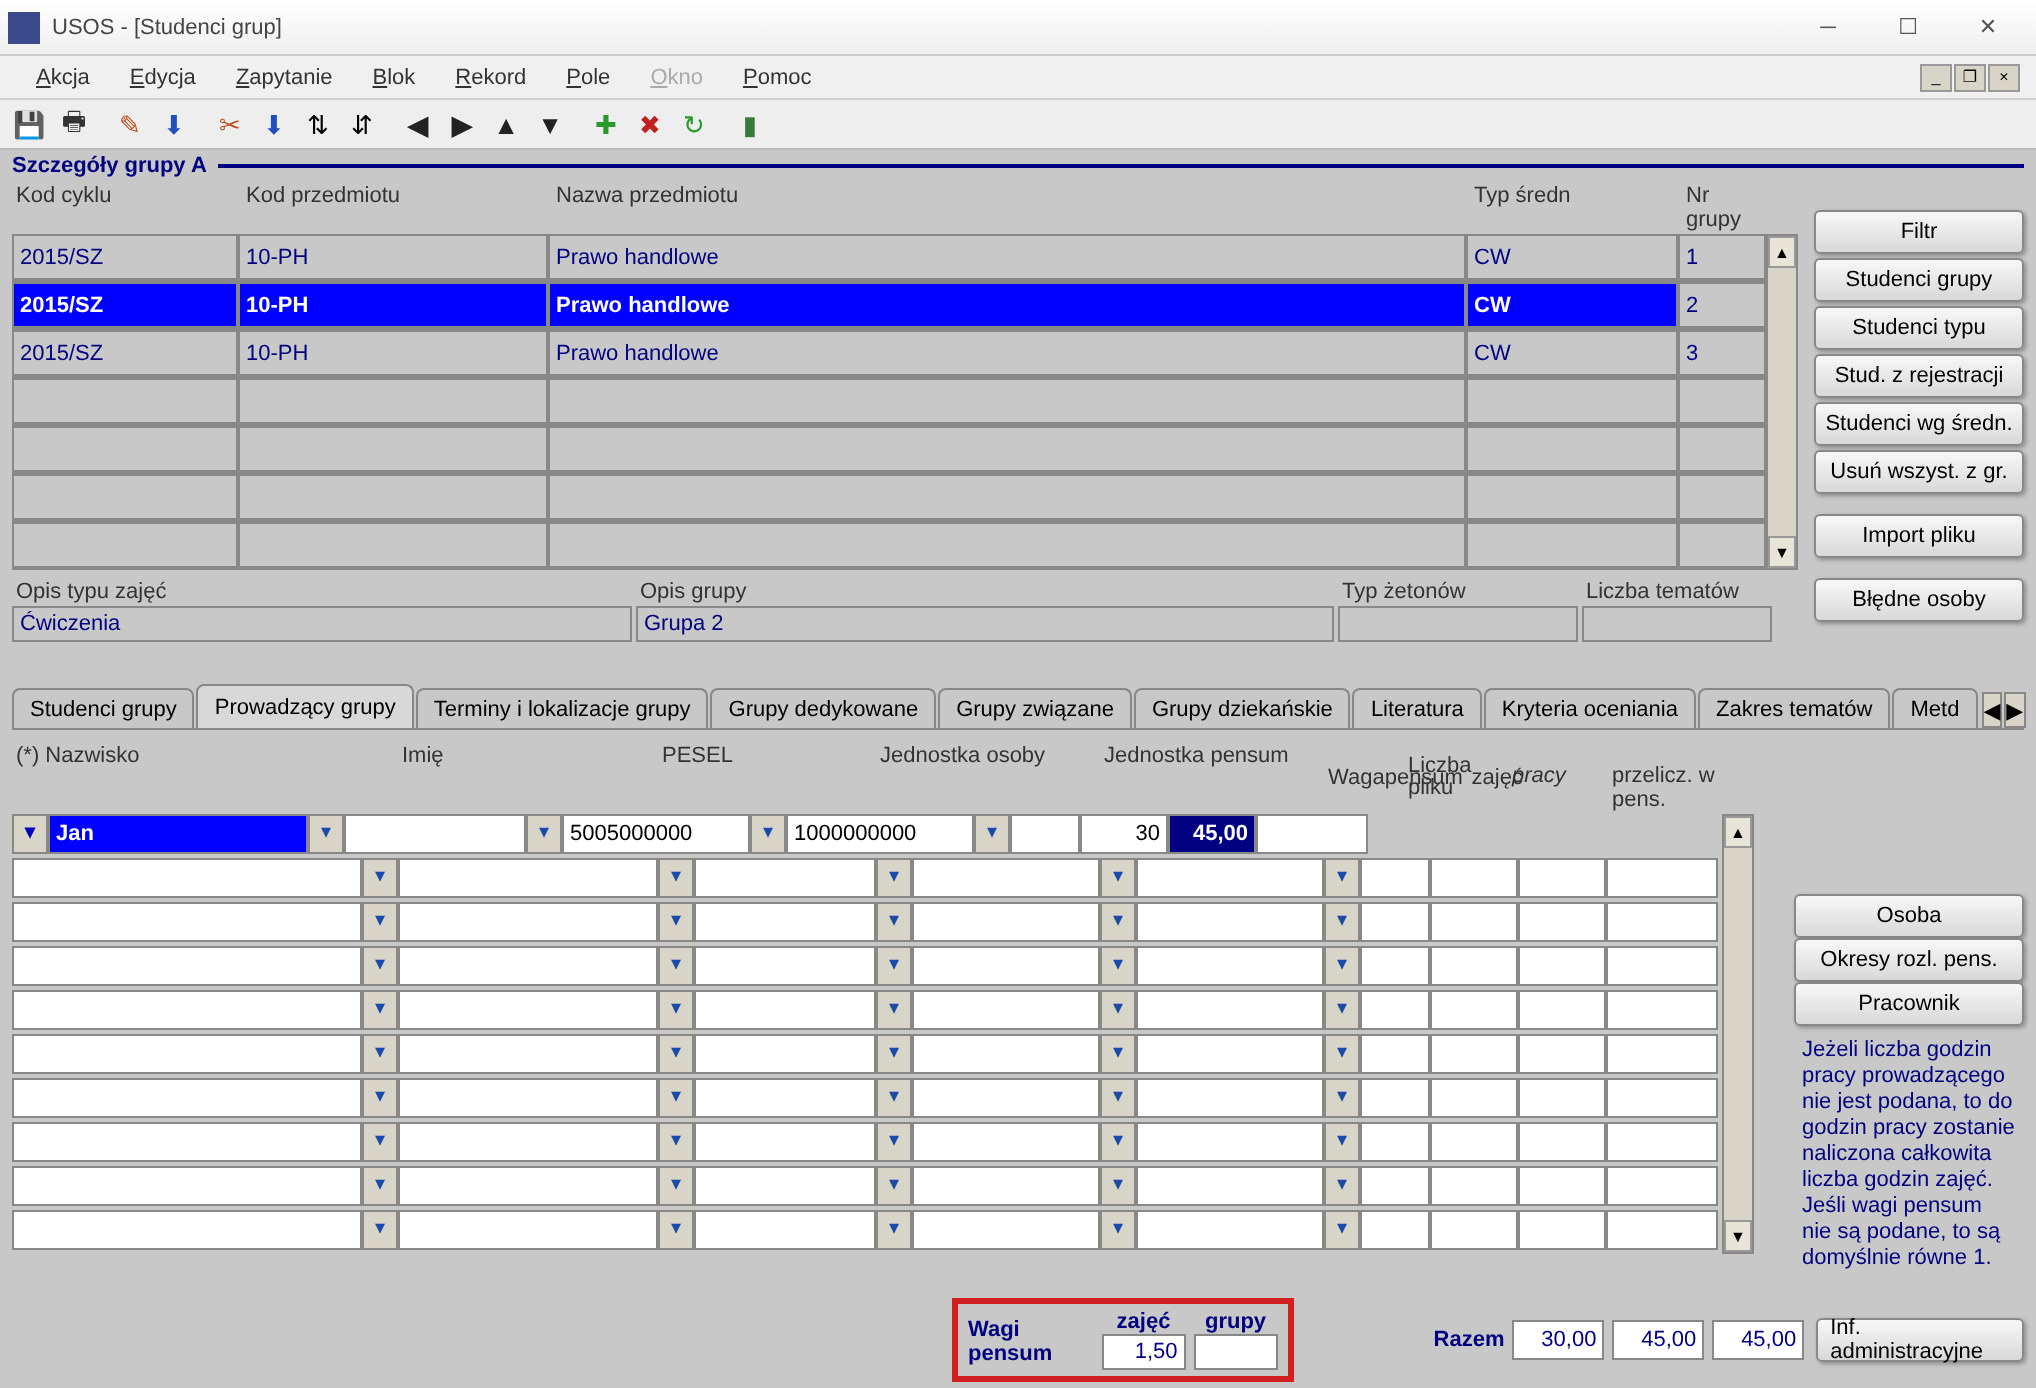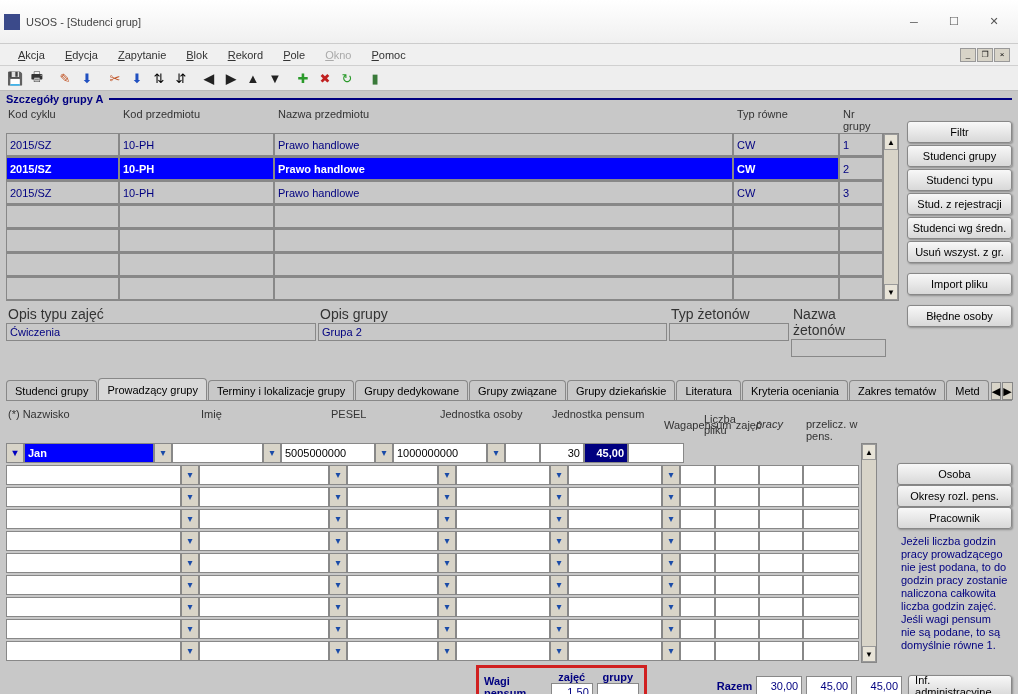--- a/index.html
+++ b/index.html
@@ -1,19 +1,19 @@
 <!DOCTYPE html>
 <html><head>
 <meta charset="utf-8">
 <style>
 * { box-sizing: border-box; margin: 0; padding: 0; font-family: Tahoma, Arial, sans-serif; font-size: 11px; }
 body { background: #f0f0f0; width: 1018px; height: 694px; overflow: hidden; }
 
 
-.titlebar { height: 44px; background: linear-gradient(to bottom, #fff, #f0f0f0); display: flex; align-items: center; padding: 0 4px; border-bottom: 1px solid #ccc; }
+.titlebar { height: 28px; background: linear-gradient(to bottom, #fff, #f0f0f0); display: flex; align-items: center; padding: 0 4px; border-bottom: 1px solid #ccc; }
 .titlebar .app-icon { width: 16px; height: 16px; background: #3b4a8a; margin-right: 6px; }
 .titlebar .title { flex: 1; color: #444; }
 .titlebar .win-btn { width: 40px; height: 22px; display: flex; align-items: center; justify-content: center; color: #555; cursor: pointer; }
 
 
 .menubar { height: 22px; background: #f0f0f0; display: flex; align-items: center; padding: 0 8px; border-bottom: 1px solid #d0d0d0; }
 .menubar .menu-item { padding: 2px 10px; color: #333; cursor: pointer; }
 .menubar .menu-item u { text-decoration: underline; }
 .menubar .menu-item.disabled { color: #aaa; }
 .menubar .mdi-btns { margin-left: auto; display: flex; gap: 1px; }
@@ -64,21 +64,21 @@
 .scroll-btn { height: 16px; background: #e8e4d8; border: 1px solid #999; display: flex; align-items: center; justify-content: center; font-size: 8px; cursor: pointer; }
 .scroll-track { flex: 1; background: #d8d4c8; }
 
 
 .side-buttons { position: absolute; right: 6px; top: 30px; width: 105px; display: flex; flex-direction: column; gap: 2px; }
 .side-btn { height: 22px; background: linear-gradient(to bottom, #f8f8f8, #d8d8d8); border: 1px solid #888; border-radius: 3px; display: flex; align-items: center; justify-content: center; cursor: pointer; box-shadow: 1px 1px 2px rgba(0,0,0,0.3); }
 
 
 .opis-row { display: flex; margin-top: 4px; }
 .opis-block { display: flex; flex-direction: column; }
-.opis-label { font-size: 14px; color: #333; padding: 1px 2px; }
+.opis-label { font-size: 11px; color: #333; padding: 1px 2px; }
 .opis-field { height: 18px; background: #c8c8c8; border: 1px solid #888; padding: 1px 3px; color: #000080; display: flex; align-items: center; }
 .opis-block.b1 { width: 310px; }
 .opis-block.b2 { width: 349px; margin-left: 2px; }
 .opis-block.b3 { width: 120px; margin-left: 2px; }
 .opis-block.b4 { width: 95px; margin-left: 2px; }
 
 
 .tabs { display: flex; margin-top: 22px; border-bottom: 1px solid #888; height: 22px; align-items: flex-end; }
 .tab { height: 20px; padding: 2px 8px; background: #c8c8c8; border: 1px solid #888; border-bottom: none; border-radius: 4px 4px 0 0; margin-right: 1px; cursor: pointer; display: flex; align-items: center; white-space: nowrap; }
 .tab.active { background: #d8d8d8; height: 22px; font-weight: normal; }
@@ -217,21 +217,21 @@
 <div class="content">
   <div class="section-title">
     <span>Szczegóły grupy  A</span>
     <div class="hr"></div>
   </div>
 
   <div class="upper-headers">
     <div class="uh c1">Kod cyklu</div>
     <div class="uh c2">Kod przedmiotu</div>
     <div class="uh c3">Nazwa przedmiotu</div>
-    <div class="uh c4">Typ równe</div>
+    <div class="uh c4">Typ średn</div>
     <div class="uh c5">Nr grupy</div>
   </div>
 
   <div class="upper-grid">
     <div class="upper-rows" id="upper-rows">
         <div class="upper-row filled">
           <div class="upper-cell c1">2015/SZ</div>
           <div class="upper-cell c2">10-PH</div>
           <div class="upper-cell c3">Prawo handlowe</div>
           <div class="upper-cell c4">CW</div>
@@ -305,21 +305,21 @@
     </div>
     <div class="opis-block b2">
       <div class="opis-label">Opis grupy</div>
       <div class="opis-field">Grupa 2</div>
     </div>
     <div class="opis-block b3">
       <div class="opis-label">Typ żetonów</div>
       <div class="opis-field"></div>
     </div>
     <div class="opis-block b4">
-      <div class="opis-label">Nazwa żetonów</div>
+      <div class="opis-label">Liczba tematów</div>
       <div class="opis-field"></div>
     </div>
   </div>
 
   <div class="tabs" id="tabs">
       <div class="tab">Studenci grupy</div>
       <div class="tab active">Prowadzący grupy</div>
       <div class="tab">Terminy i lokalizacje grupy</div>
       <div class="tab">Grupy dedykowane</div>
       <div class="tab">Grupy związane</div>

